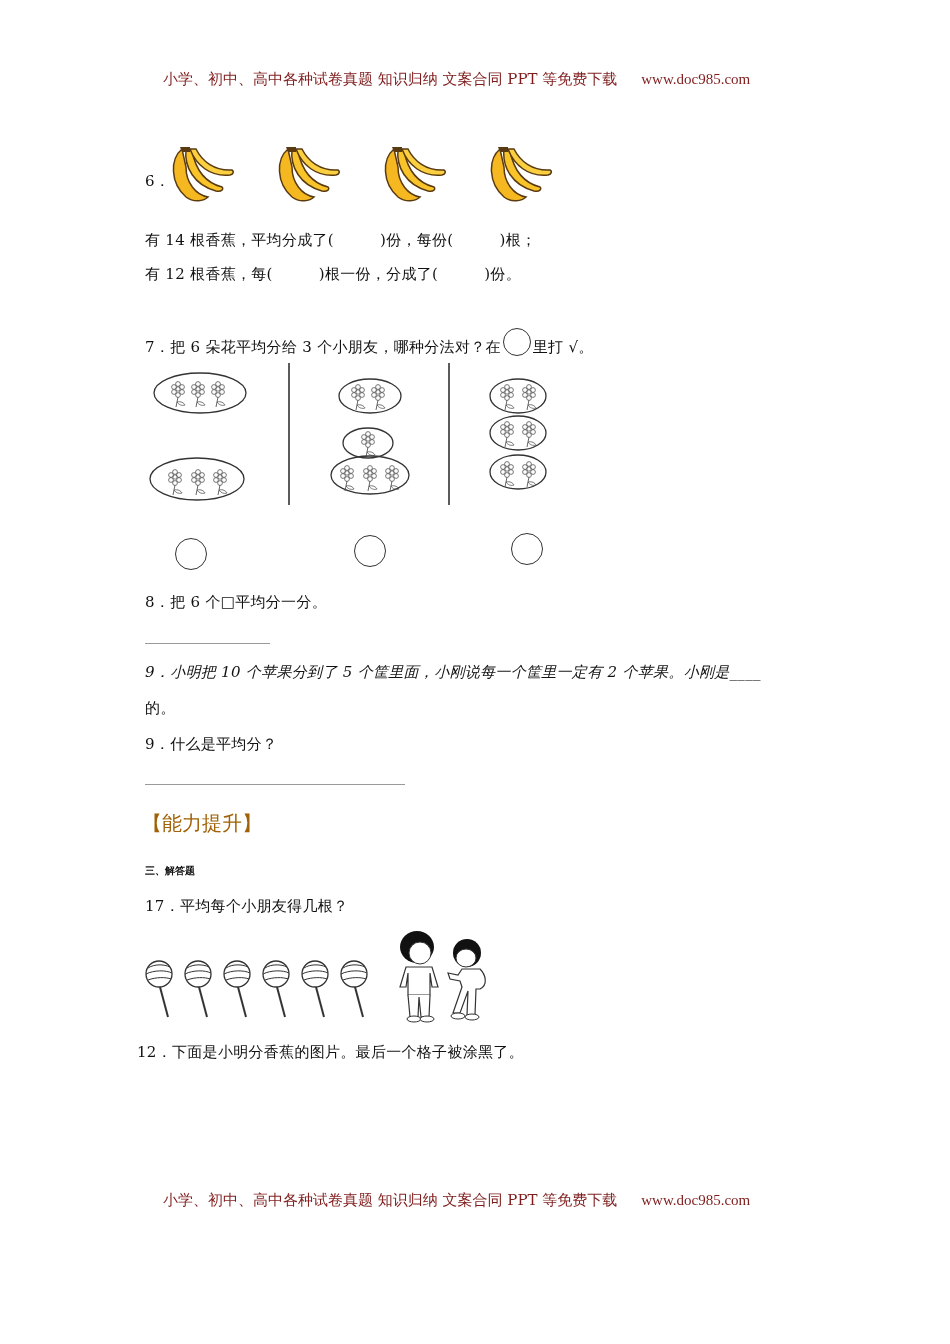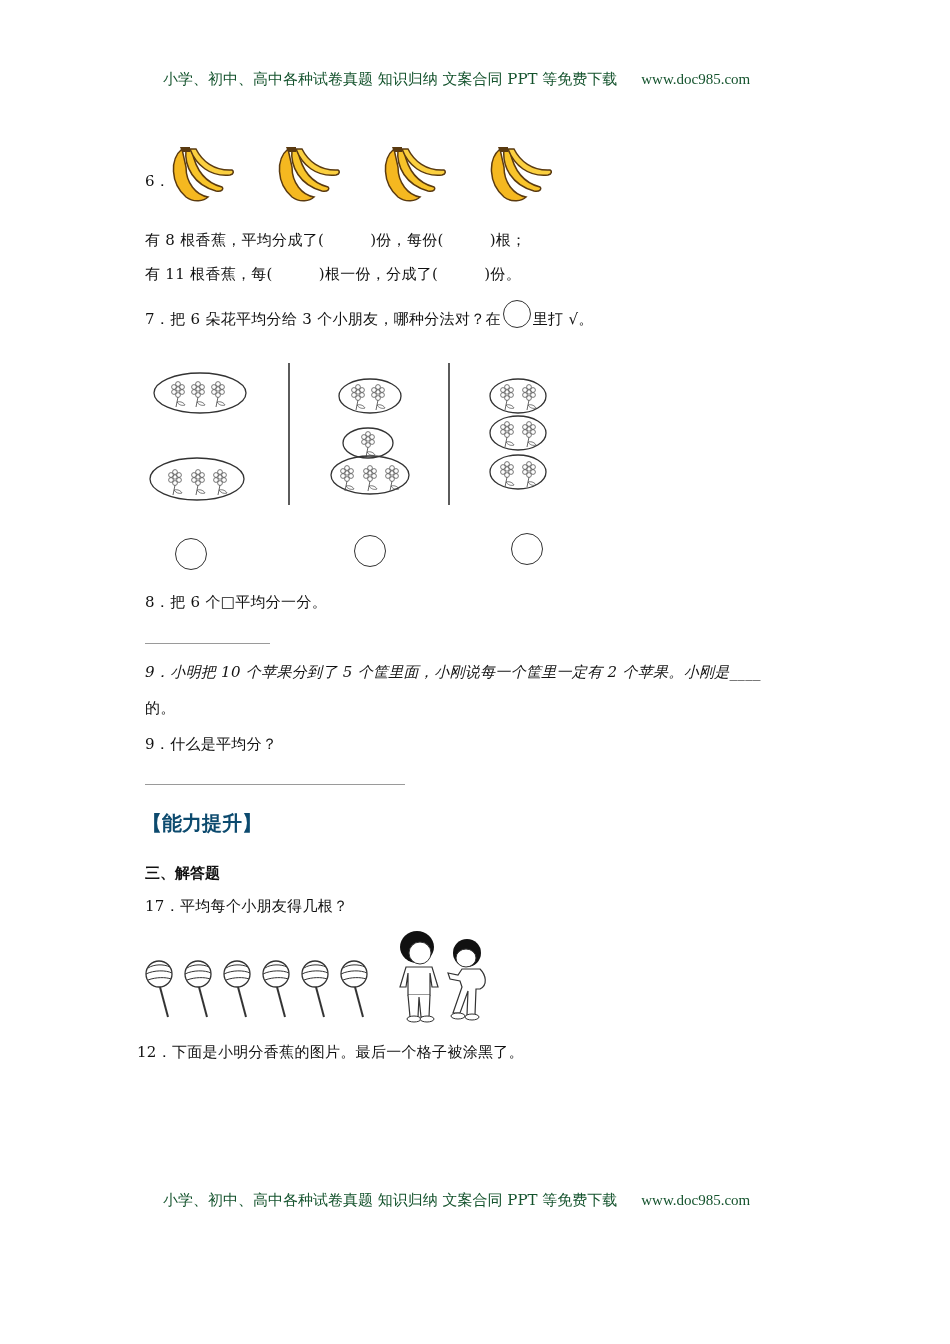--- a/index.html
+++ b/index.html
@@ -1,25 +1,25 @@
 <!DOCTYPE html>
 <html><head>
 <meta charset="utf-8">
 <style>
   html, body { margin: 0; padding: 0; background: #ffffff; }
   body { width: 950px; height: 1344px; position: relative; overflow: hidden;
          font-family: "DejaVu Serif", "Liberation Serif", serif; color: #111; }
   .abs { position: absolute; }
-  .hdr { font-size: 15px; color: #14532d; white-space: nowrap; }
+  .hdr { font-size: 15px; color: #7f1d1d; white-space: nowrap; }
   .hdr .url { margin-left: 24px; font-family: "Liberation Serif", serif; }
   .q { font-size: 15px; white-space: nowrap; letter-spacing: 0.3px; }
   .blank-line { position: absolute; height: 1px; background: #9a9a9a; }
   .paren { display: inline-block; width: 46px; }
-  .red-heading { font-family: "DejaVu Sans", sans-serif; font-size: 20px; font-weight: bold; color: #0c4a6e; }
-  .sec-title { font-family: Liberation Sans, sans-serif; font-size: 15px; font-weight: bold; }
+  .red-heading { font-family: "DejaVu Sans", sans-serif; font-size: 20px; font-weight: normal; color: #a16207; }
+  .sec-title { font-family: Liberation Sans, sans-serif; font-size: 10px; font-weight: bold; }
   .inline-circle { display: inline-block; width: 28px; height: 28px; border: 1.5px solid #333;
                    border-radius: 50%; vertical-align: -4px; margin: 0 2px; box-sizing: border-box; }
   .answer-circle { width: 32px; height: 32px; border: 1.5px solid #333; border-radius: 50%; box-sizing: border-box; }
   svg { display: block; }
 </style>
 </head>
 <body>
 
 <div class="abs hdr" style="left:163px; top:70px;">
   <span>小学、初中、高中各种试卷真题  知识归纳  文案合同  PPT 等免费下载</span><span class="url">www.doc985.com</span>
@@ -50,27 +50,27 @@
     <svg width="70" height="58" viewBox="0 0 70 58">
       <path d="M14 4 C2 14 2 38 18 52 C26 58 36 56 40 52 C28 50 18 38 18 22 Z" fill="#f5b820" stroke="#5a3a10" stroke-width="1.5"></path>
       <path d="M18 4 C16 22 26 40 48 46 C54 47 56 44 54 42 C38 38 28 26 24 6 Z" fill="#f8c42a" stroke="#5a3a10" stroke-width="1.5"></path>
       <path d="M22 4 C28 20 42 32 62 30 C66 29 66 26 64 25 C46 26 34 16 28 4 Z" fill="#fbd040" stroke="#5a3a10" stroke-width="1.5"></path>
       <path d="M12 2 L22 2 L22 7 L14 7 Z" fill="#5a3a10"></path>
     </svg>
   </div>
 </div>
 
 <div class="abs q" style="left:145px; top:231px;">
-  <span>有 8 根香蕉，平均分成了(</span><span class="paren"></span><span>)份，每份(</span><span class="paren"></span><span>)根；</span>
+  <span>有 14 根香蕉，平均分成了(</span><span class="paren"></span><span>)份，每份(</span><span class="paren"></span><span>)根；</span>
 </div>
 <div class="abs q" style="left:145px; top:265px;">
-  <span>有 11 根香蕉，每(</span><span class="paren"></span><span>)根一份，分成了(</span><span class="paren"></span><span>)份。</span>
+  <span>有 12 根香蕉，每(</span><span class="paren"></span><span>)根一份，分成了(</span><span class="paren"></span><span>)份。</span>
 </div>
 
-<div class="abs q" style="left:145px; top:300px;">
+<div class="abs q" style="left:145px; top:328px;">
   <span>7．把 6 朵花平均分给 3 个小朋友，哪种分法对？在</span><span class="inline-circle"></span><span>里打 √。</span>
 </div>
 
 <svg class="abs" style="left:140px; top:355px;" width="420" height="160" viewBox="0 0 420 160">
   <defs>
     <g id="flower">
       <circle cx="0" cy="-4" r="2.2" fill="none" stroke="#555" stroke-width="0.8"></circle>
       <circle cx="-4" cy="-6" r="2.4" fill="none" stroke="#555" stroke-width="0.8"></circle>
       <circle cx="4" cy="-6" r="2.4" fill="none" stroke="#555" stroke-width="0.8"></circle>
       <circle cx="-4" cy="-1" r="2.4" fill="none" stroke="#555" stroke-width="0.8"></circle>

